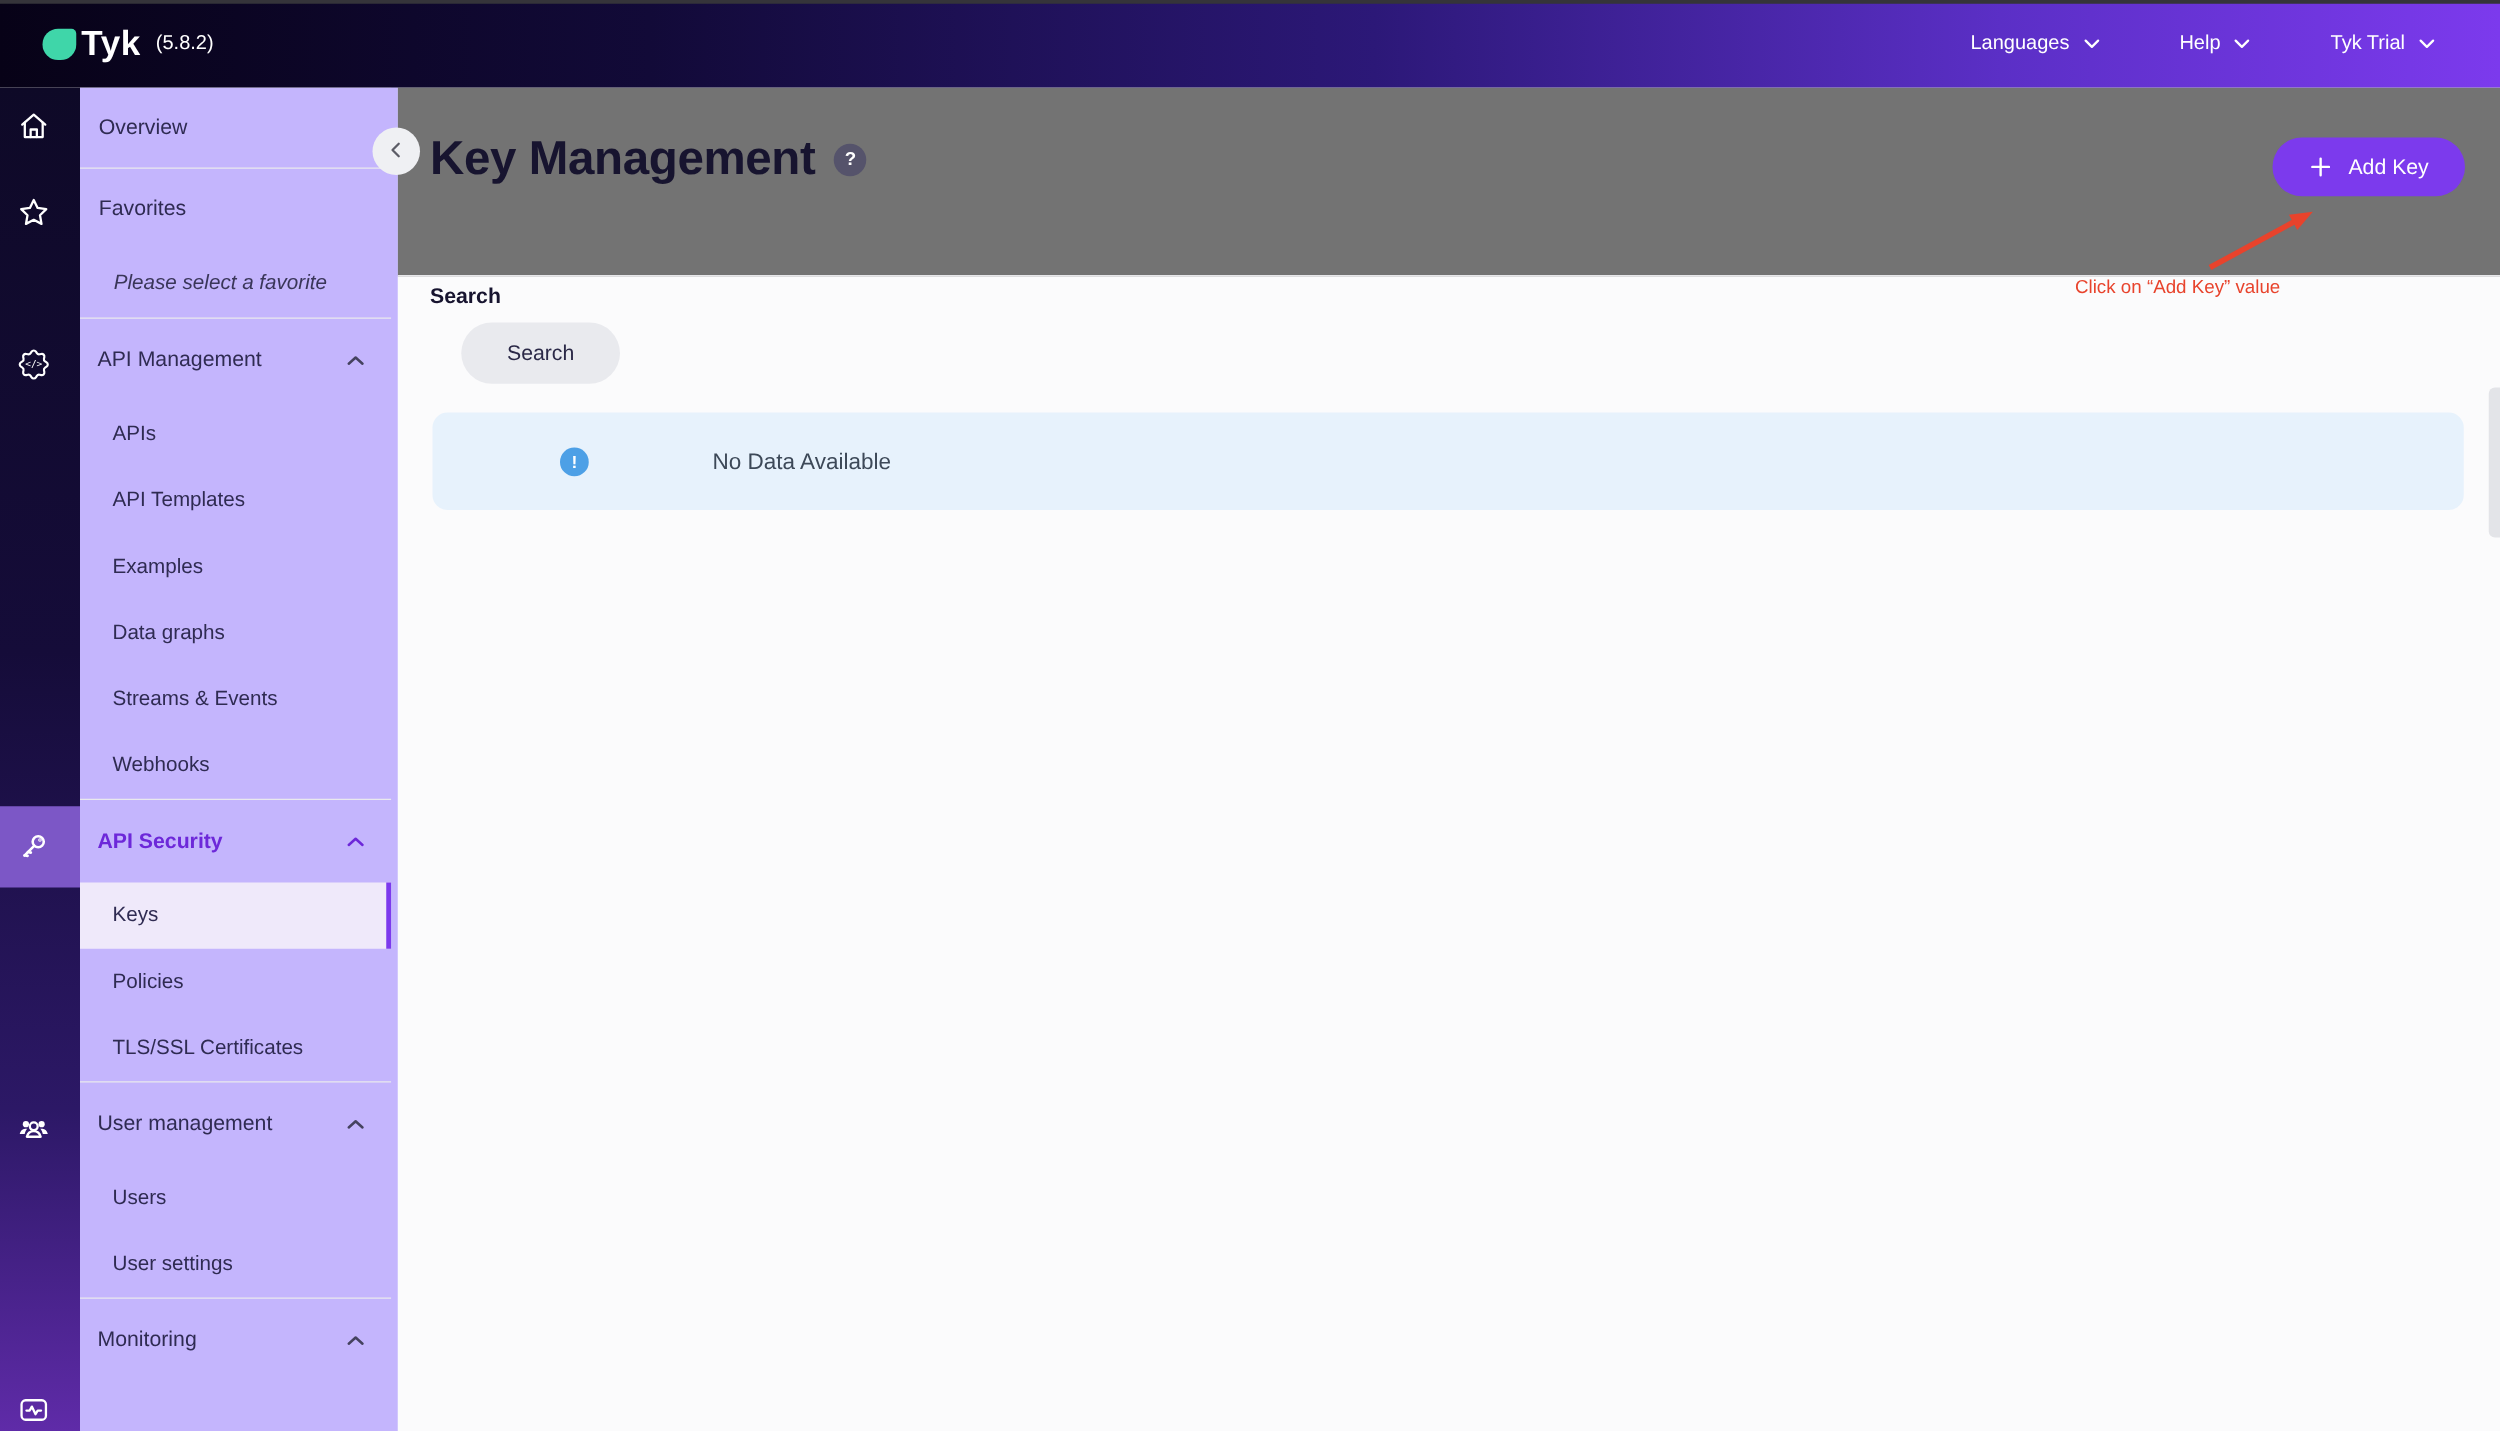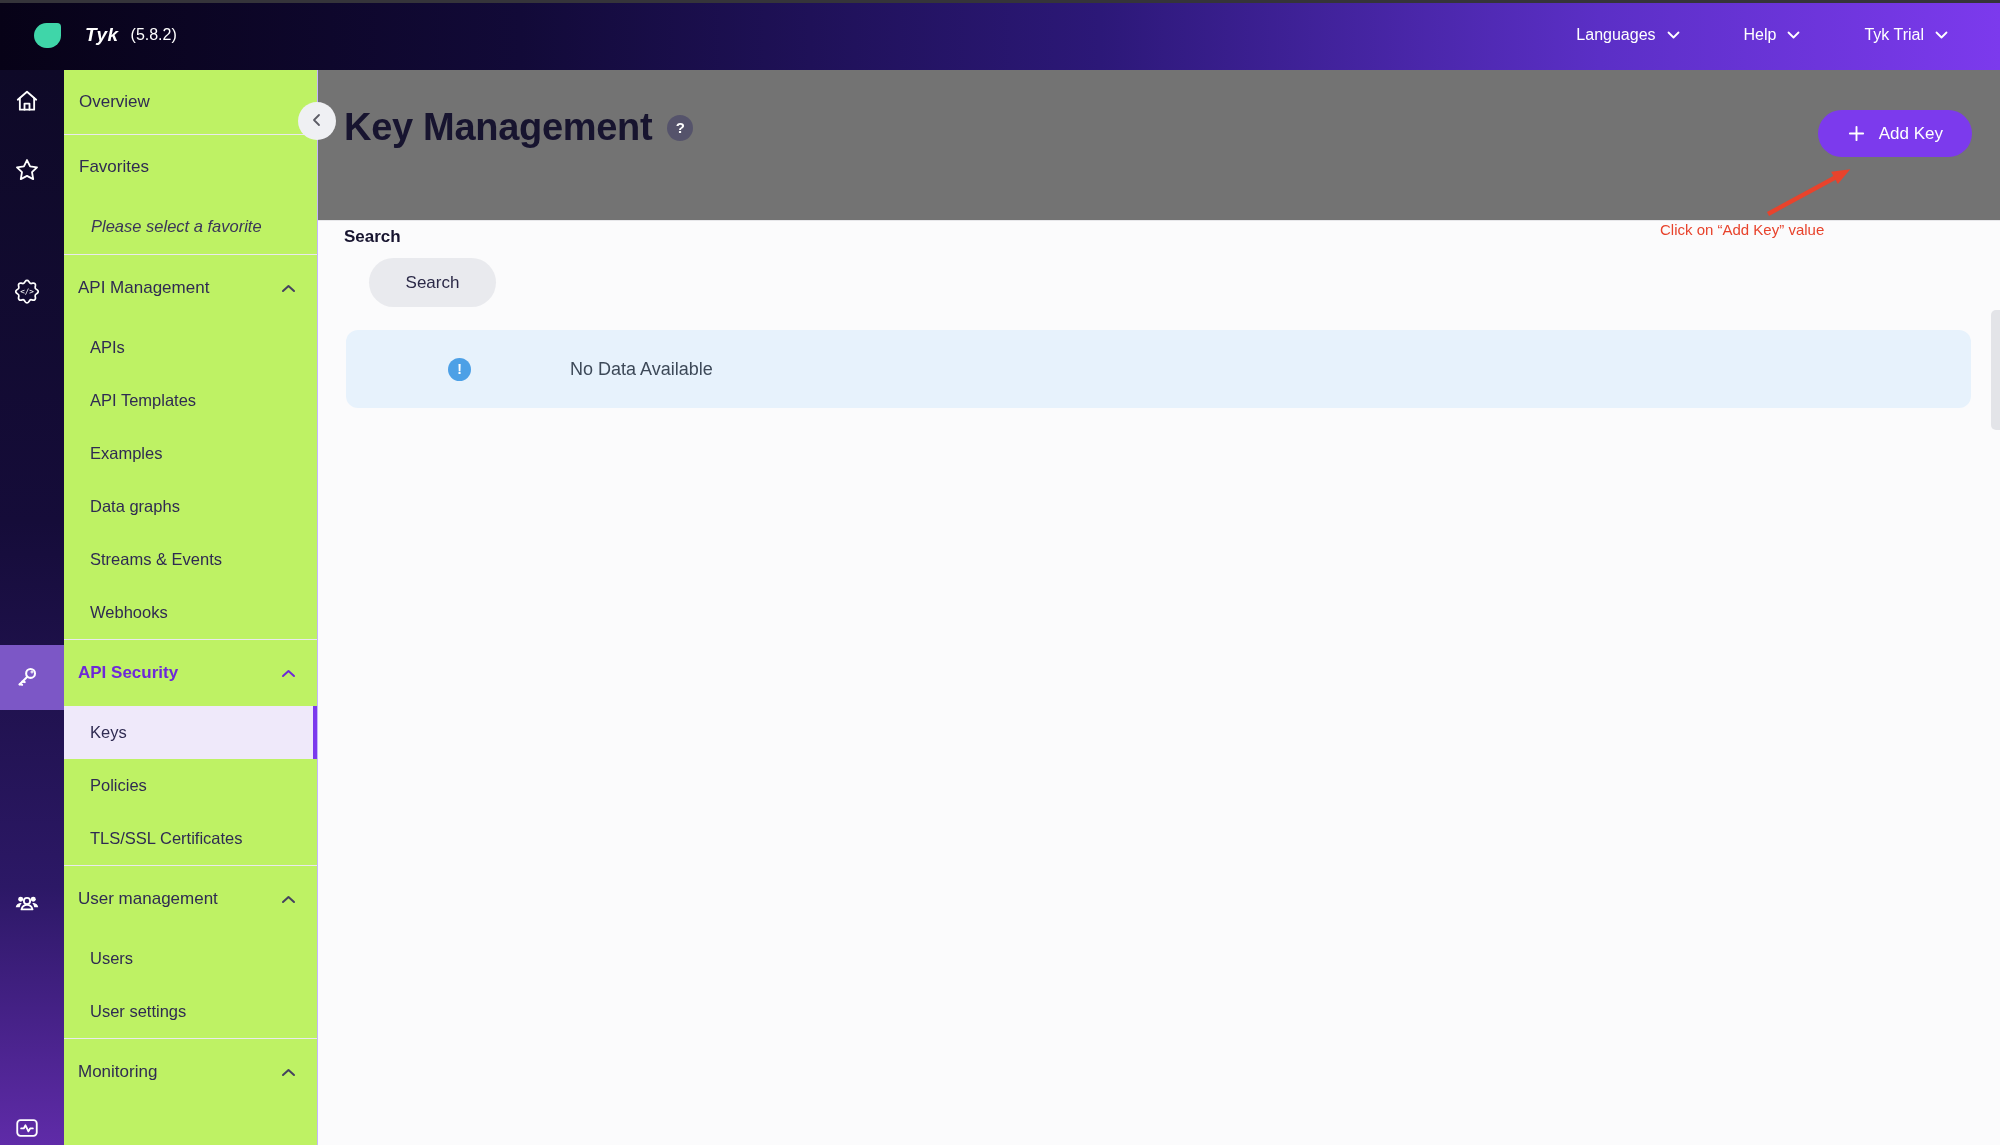--- a/index.html
+++ b/index.html
@@ -7,36 +7,36 @@
     font-family:"Liberation Sans", sans-serif; background:#fff; }
   .page { position:relative; width:2000px; height:1145px; overflow:hidden; }
 
   
   .topframe { position:absolute; top:0; left:0; right:0; height:3px; background:#35343a; z-index:9; }
   .topbar { position:absolute; top:0; left:0; width:2000px; height:70px;
     background:linear-gradient(90deg,#070217 0%,#120a38 26%,#2c1878 55%,#5b2fc6 80%,#7c3aed 100%);
     display:flex; align-items:center; z-index:8; }
   .brand { display:flex; align-items:center; margin-left:34px; cursor:pointer; }
   .logo-mark { width:27px; height:25px; background:#3fd6a9; border-radius:13px 4px 13px 13px; }
-  .logo-text { color:#fff; font-size:19px; font-weight:700; letter-spacing:.5px; margin-left:24px;font-style:italic; }
+  .logo-text { color:#fff; font-size:28px; font-weight:700; letter-spacing:.5px; margin-left:4px; }
   .version { color:#fff; font-size:16px; margin-left:12px; }
   .tb-menus { position:absolute; right:52px; top:0; height:70px; display:flex; align-items:center; gap:64px; }
   .tb-menu { display:flex; align-items:center; gap:11px; color:#fff; font-size:16px; cursor:pointer; }
   .tb-menu svg { display:block; }
 
   
   .rail { position:absolute; left:0; top:70px; width:64px; height:1075px;
     background:linear-gradient(180deg,#0e0927 0%,#150c39 42%,#2c1866 76%,#5f2ba8 100%); z-index:2; }
   .rail-hl { position:absolute; left:0; top:575px; width:64px; height:65px; background:#7c57c6; }
   .rail-ic { position:absolute; left:14px; width:26px; height:26px; color:#fff; cursor:pointer; }
   .rail-ic svg { width:26px; height:26px; display:block; }
 
   
   .sidebar { position:absolute; left:64px; top:70px; width:254px; height:1075px;
-    background:#bef264; border-right:1px solid #c4b5fd; overflow:hidden; z-index:2; }
+    background:#c4b5fd; border-right:5px solid #c4b5fd; overflow:hidden; z-index:2; }
   .sb-row { display:flex; align-items:center; color:#2f2b52; position:relative; cursor:pointer; }
   .r-item { height:64px; padding-left:15px; font-size:17px; }
   .r-note { height:55px; padding-left:27px; font-size:16.5px; font-style:italic; color:#3a3659; cursor:default; }
   .r-section { height:66px; padding:0 21px 0 14px; font-size:17px; justify-content:space-between; font-weight:500;gap:16px; }
   .r-section.accent { color:#6d28d9; font-weight:700; }
   .r-sub { height:53px; padding-left:26px; font-size:16.5px; }
   .r-sub.active { background:#efe9fa; }
   .r-sub.active::after { content:""; position:absolute; right:0; top:0; bottom:0; width:4px; background:#7c3aed; }
   .sb-div { height:1px; background:#e9e9ee; }
   .chev-up { color:#45425f; display:flex; }

